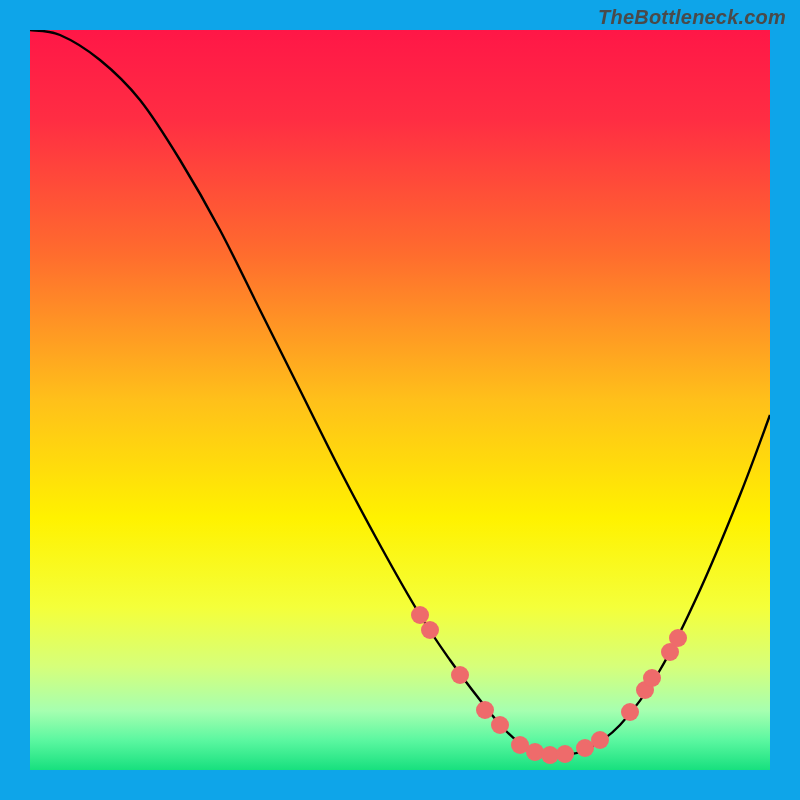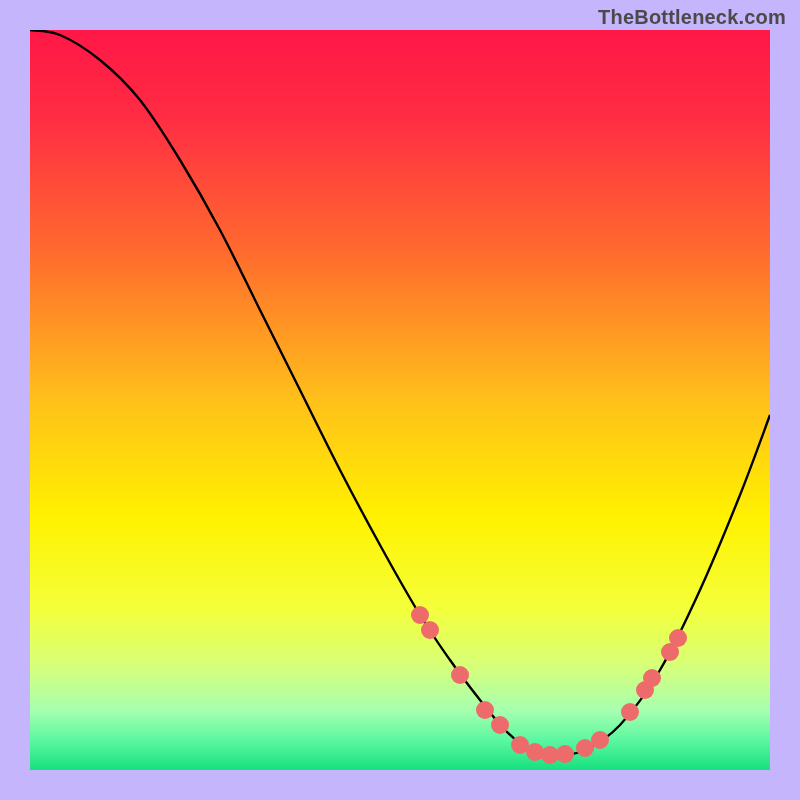--- a/index.html
+++ b/index.html
@@ -11,21 +11,22 @@
     overflow: hidden;
     position: relative;
     font-family: Arial, sans-serif;
   }
   .outer {
     position: absolute;
     left: 0;
     top: 0;
     width: 800px;
     height: 800px;
-    background: #c4b5fd;
+    background: #0ea5e9;
+    font-style: italic;
   }
   .plot-area {
     position: absolute;
     left: 30px;
     top: 30px;
     width: 740px;
     height: 740px;
     overflow: hidden;
   }
   .gradient-bg {

